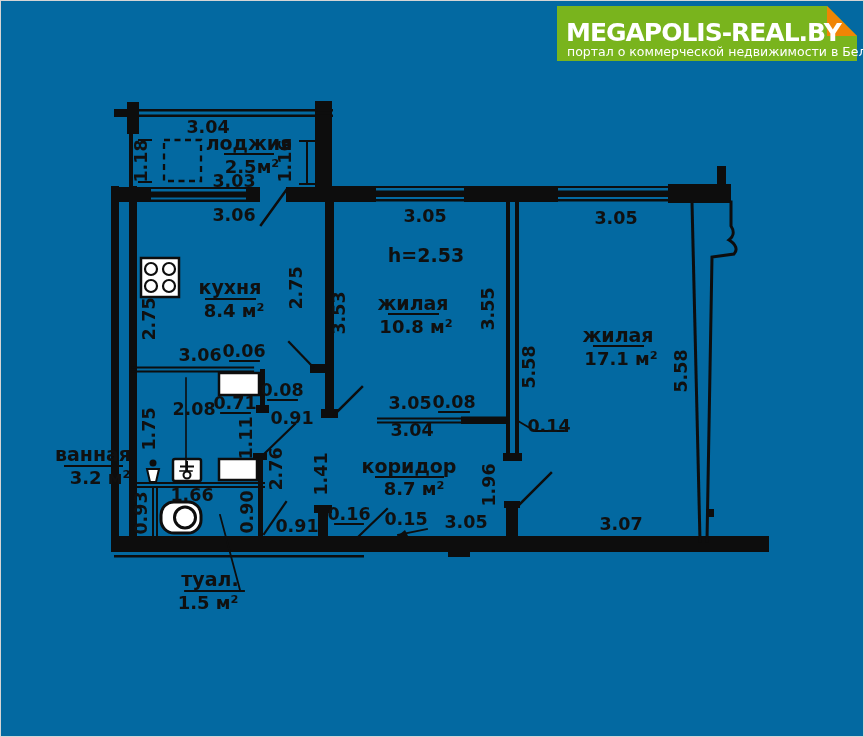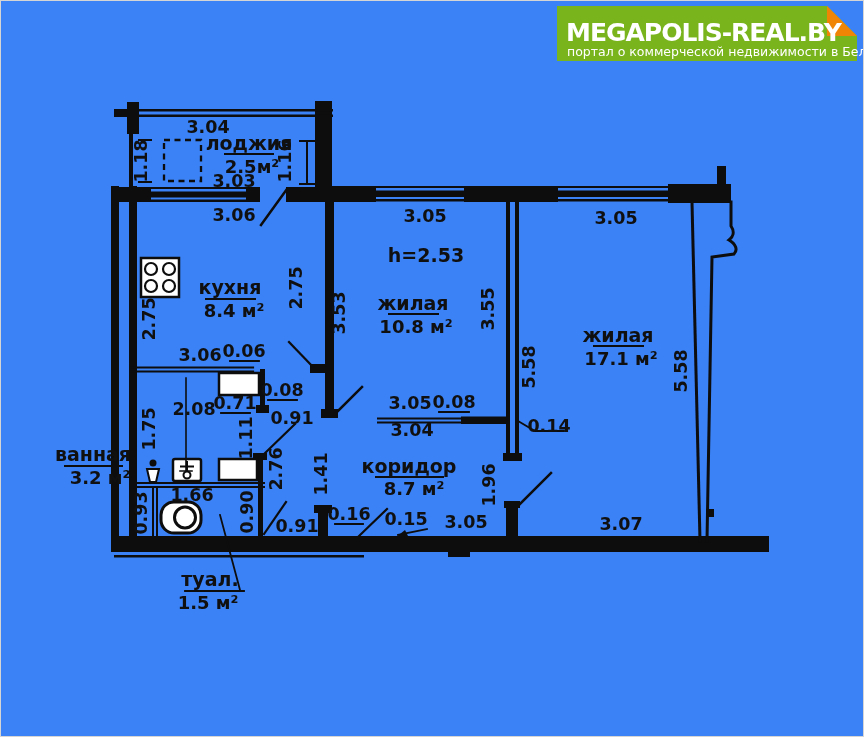--- a/index.html
+++ b/index.html
@@ -1,16 +1,16 @@
 <!DOCTYPE html>
 <html><head>
 <meta charset="utf-8">
 <style>
   html,body{margin:0;padding:0;background:#eee;}
-  .canvas{position:relative;width:864px;height:737px;background:#3b82f6;border:1px solid #d5d5d5;box-sizing:border-box;overflow:hidden;}
+  .canvas{position:relative;width:864px;height:737px;background:#0369a1;border:1px solid #d5d5d5;box-sizing:border-box;overflow:hidden;}
   svg{display:block;}
   text{fill:#101010;}
   .dim{font:700 17.5px "DejaVu Sans",sans-serif;}
   .room{font:700 19px "DejaVu Sans",sans-serif;}
   .area{font:700 18px "DejaVu Sans",sans-serif;}
   .brand{font:800 25px "DejaVu Sans",sans-serif;fill:#fff;letter-spacing:-1px;}
   .tagline{font:400 12.5px "DejaVu Sans",sans-serif;fill:#fff;}
   .wall{fill:#0d0d0d;stroke:none;}
   .wline{stroke:#0d0d0d;fill:none;stroke-linecap:square;}
   .fixture{fill:#fff;stroke:#0d0d0d;}

